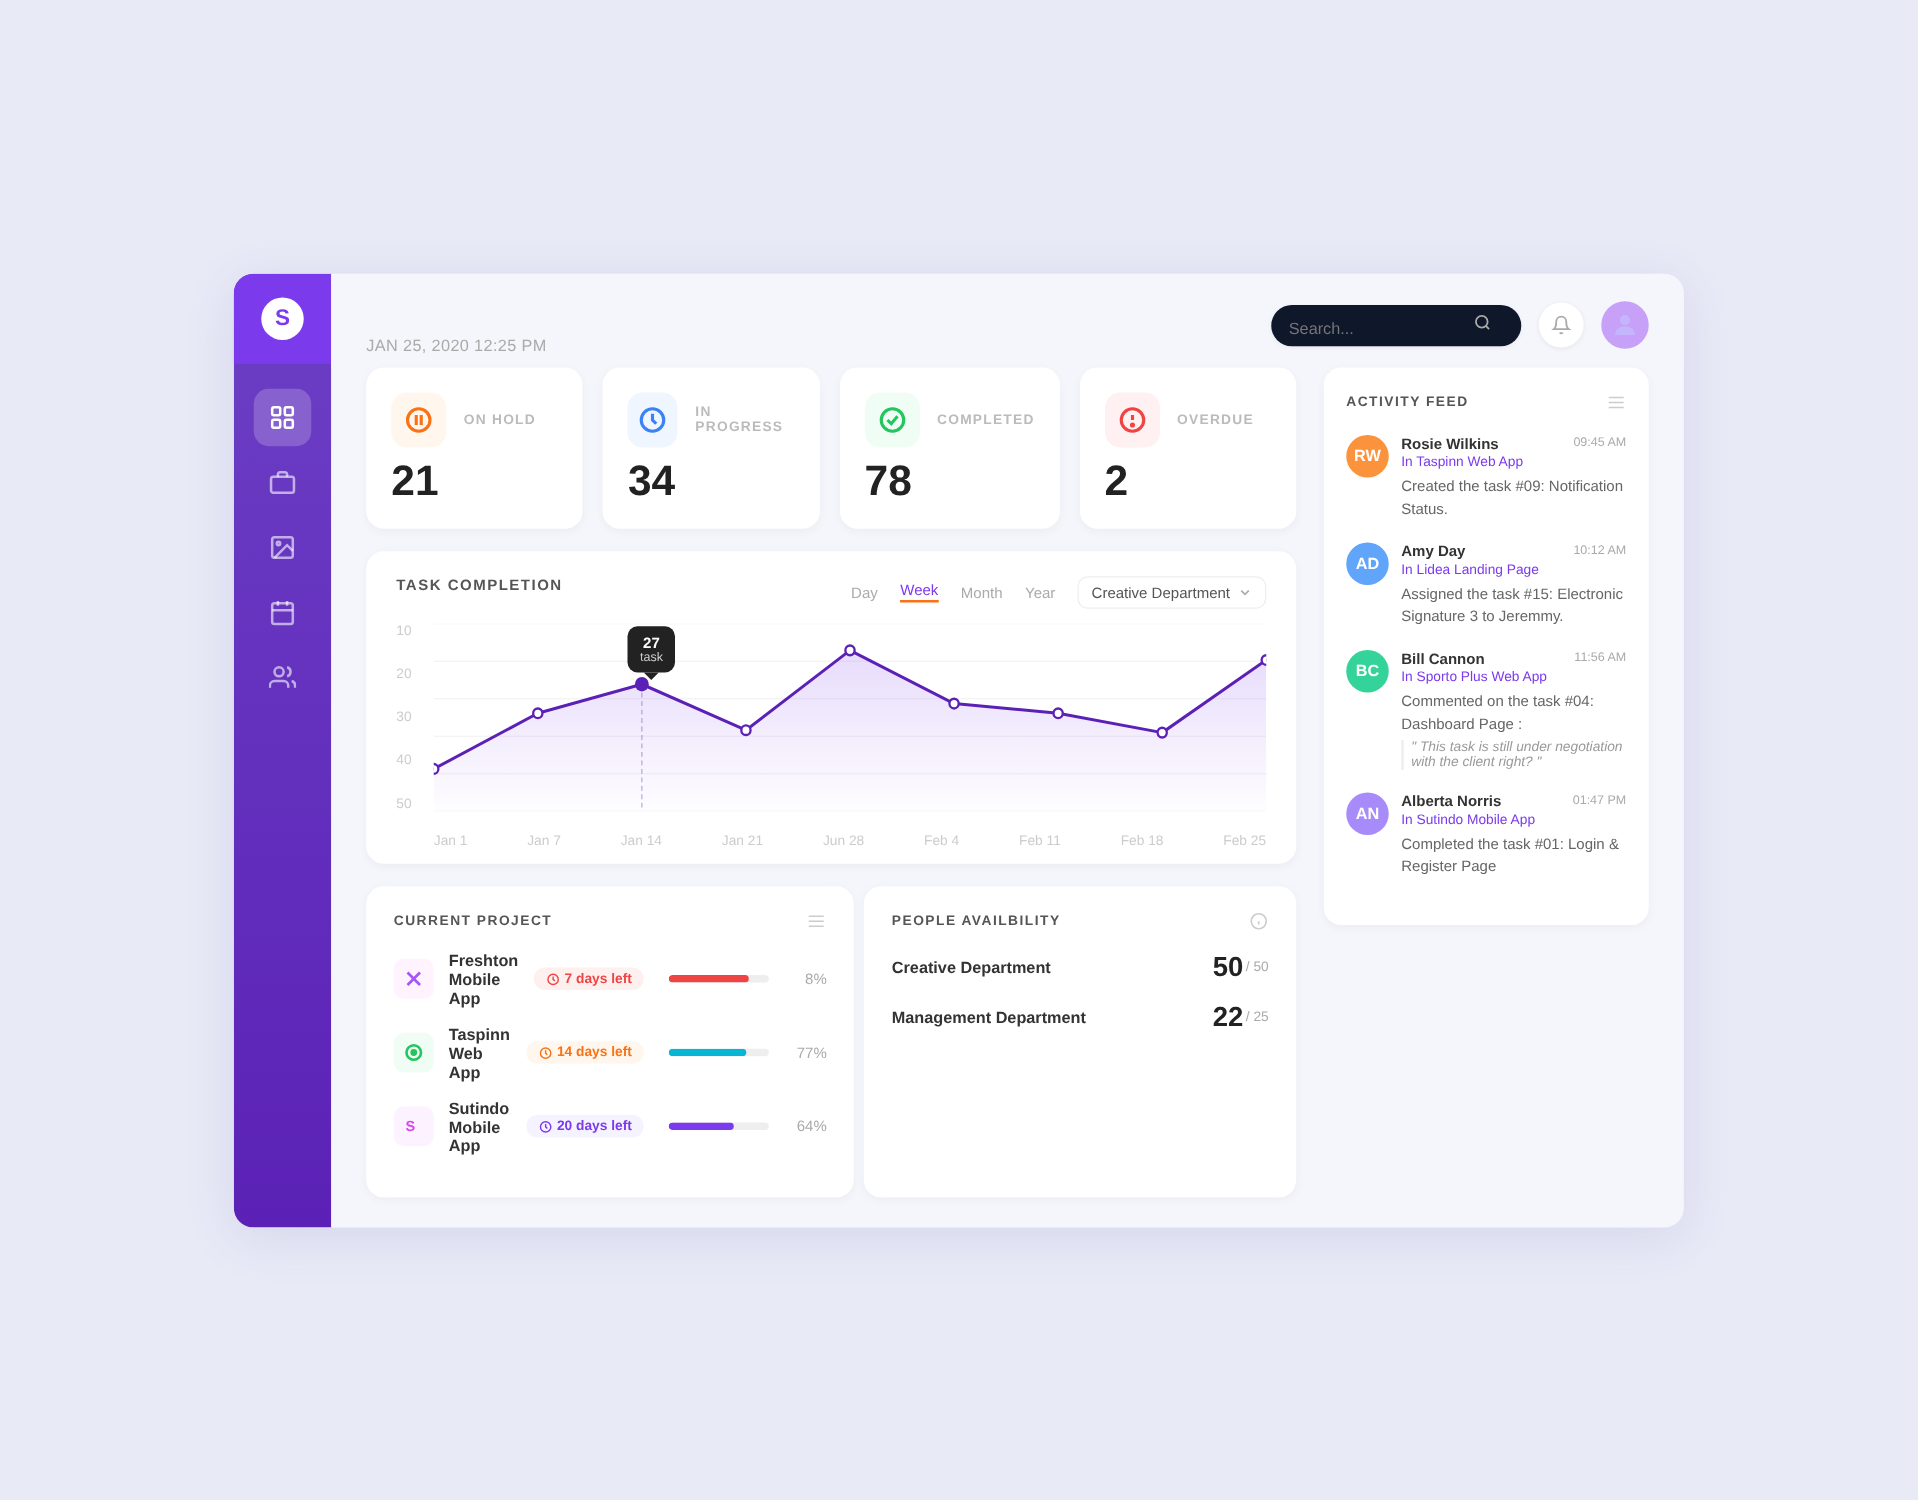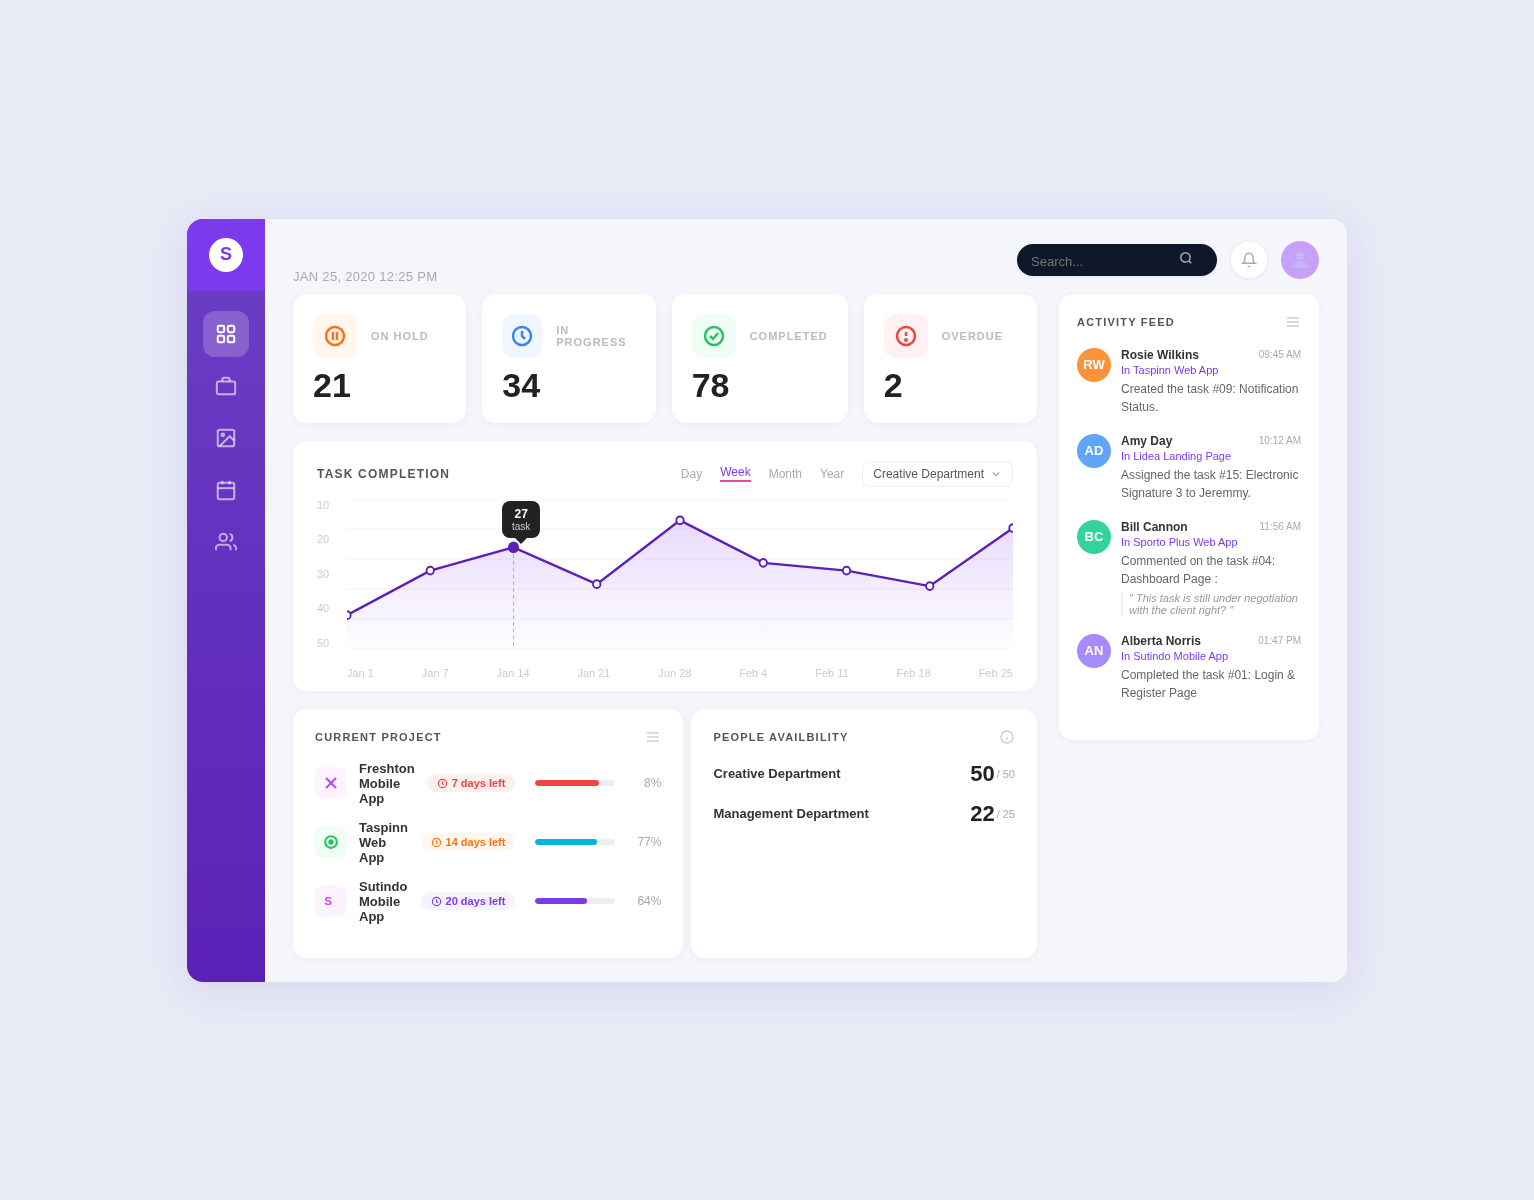--- a/index.html
+++ b/index.html
@@ -213,21 +213,20 @@
     
     .chart-card {
       background: white;
       border-radius: 14px;
       padding: 20px 24px 12px 24px;
       box-shadow: 0 2px 8px rgba(0,0,0,0.04);
       position: relative;
     }
     .chart-header {
       display: flex;
-      align-items: center;
       justify-content: space-between;
       margin-bottom: 12px;
     }
     .chart-title {
       font-size: 12px;
       font-weight: 800;
       letter-spacing: 1.2px;
       color: #555;
       text-transform: uppercase;
     }
@@ -237,21 +236,21 @@
       gap: 18px;
     }
     .chart-period-btn {
       font-size: 12px;
       color: #aaa;
       cursor: pointer;
       font-weight: 500;
     }
     .chart-period-btn.active {
       color: #7c3aed;
-      border-bottom: 2px solid #ec4899;
+      border-bottom: 2px solid #f97316;
       padding-bottom: 1px;
     }
     .chart-dept-select {
       display: flex;
       align-items: center;
       gap: 6px;
       border: 1px solid #eee;
       border-radius: 8px;
       padding: 5px 10px;
       font-size: 12px;

